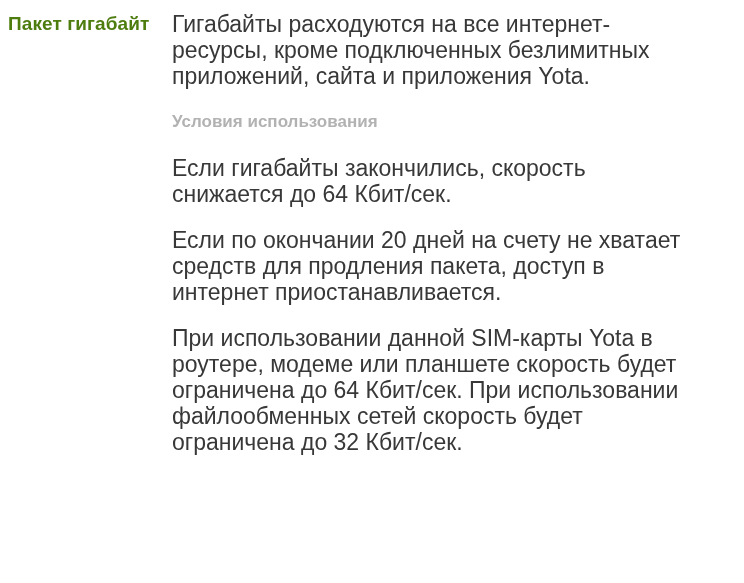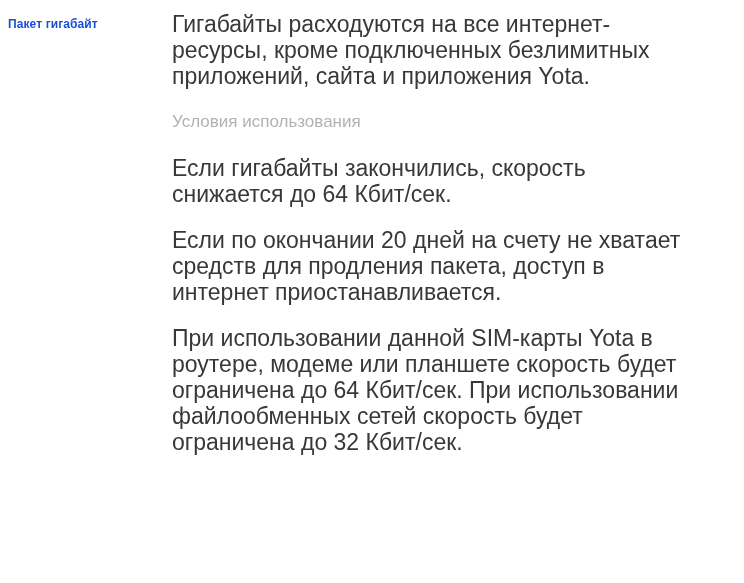--- a/index.html
+++ b/index.html
@@ -21,41 +21,41 @@
     padding-top: 11px;
     box-sizing: border-box;
   }
   .col-left {
     width: 172px;
     flex: 0 0 172px;
     padding-left: 8px;
     box-sizing: border-box;
   }
   .row-title {
-    font-size: 12px;
+    font-size: 19px;
     line-height: 26px;
     font-weight: bold;
-    color: #1d4ed8;
+    color: #4d7c0f;
     letter-spacing: 0.1px;
   }
   .col-right {
     width: 512px;
     flex: 0 0 512px;
   }
   .col-right p {
     margin: 0 0 20px 0;
     font-size: 23px;
     line-height: 26px;
     color: #383838;
   }
   .terms-heading {
     margin: 0 0 20px 0;
     font-size: 17px;
     line-height: 26px;
-    font-weight: normal;
+    font-weight: bold;
     color: #b2b2b2;
   }
 </style>
 </head>
 <body>
 
 <div class="detail-row">
   <div class="col-left">
     <div class="row-title">Пакет гигабайт</div>
   </div>

